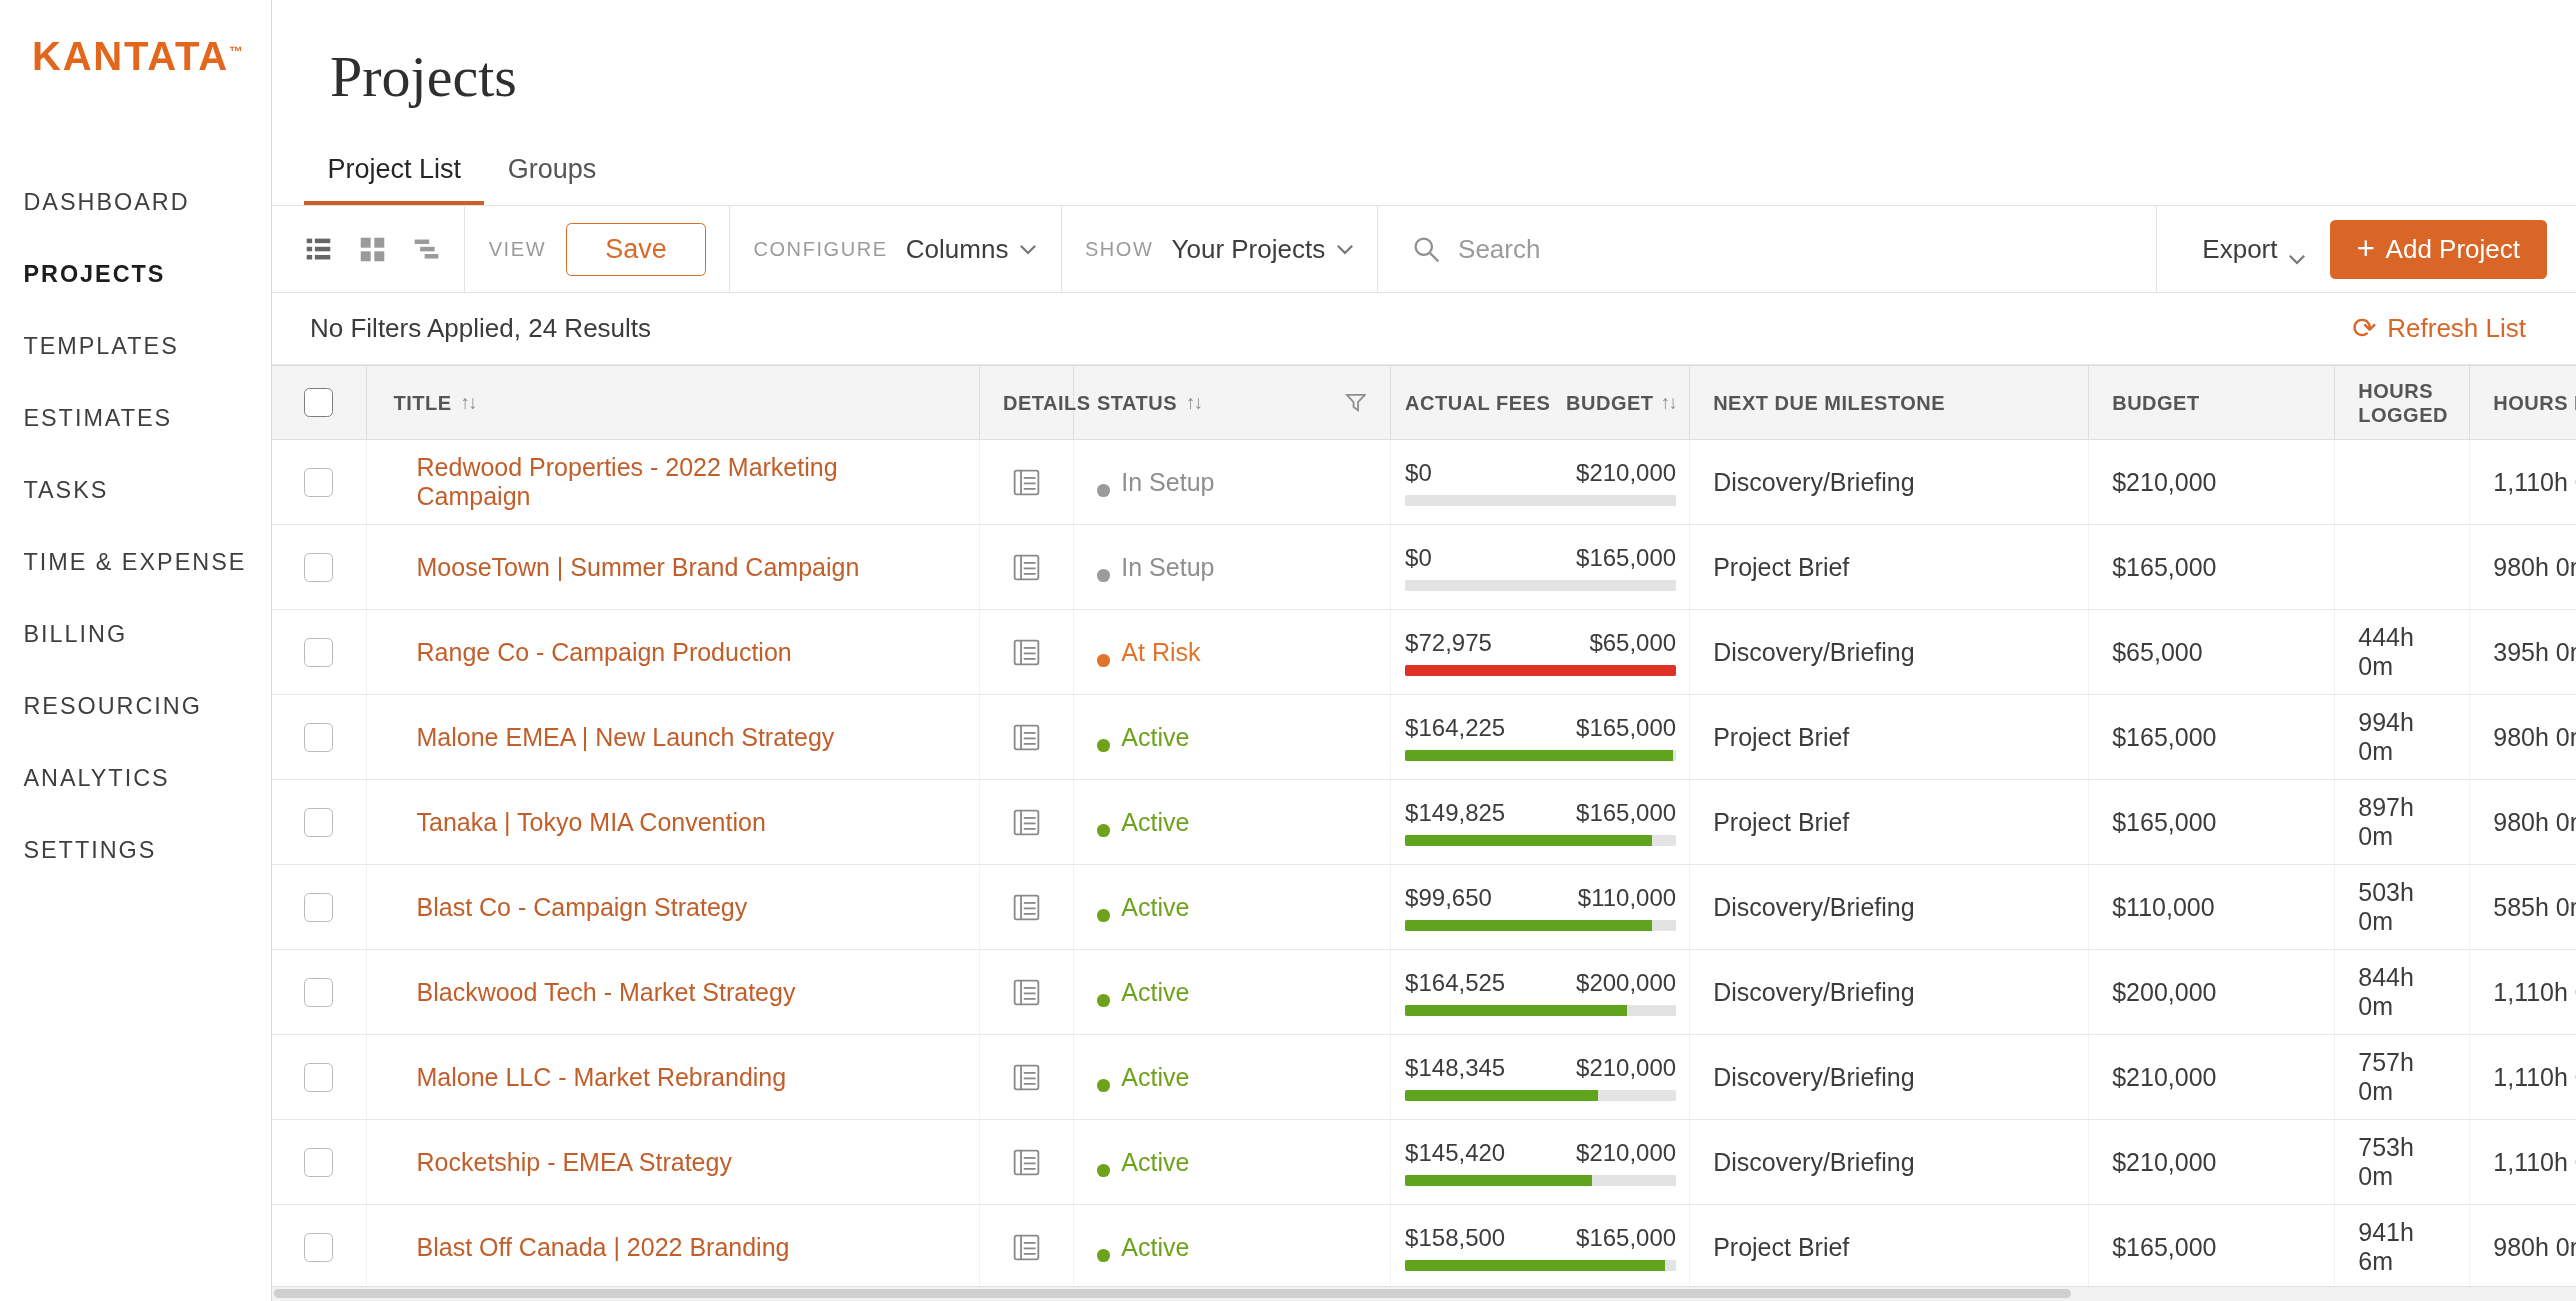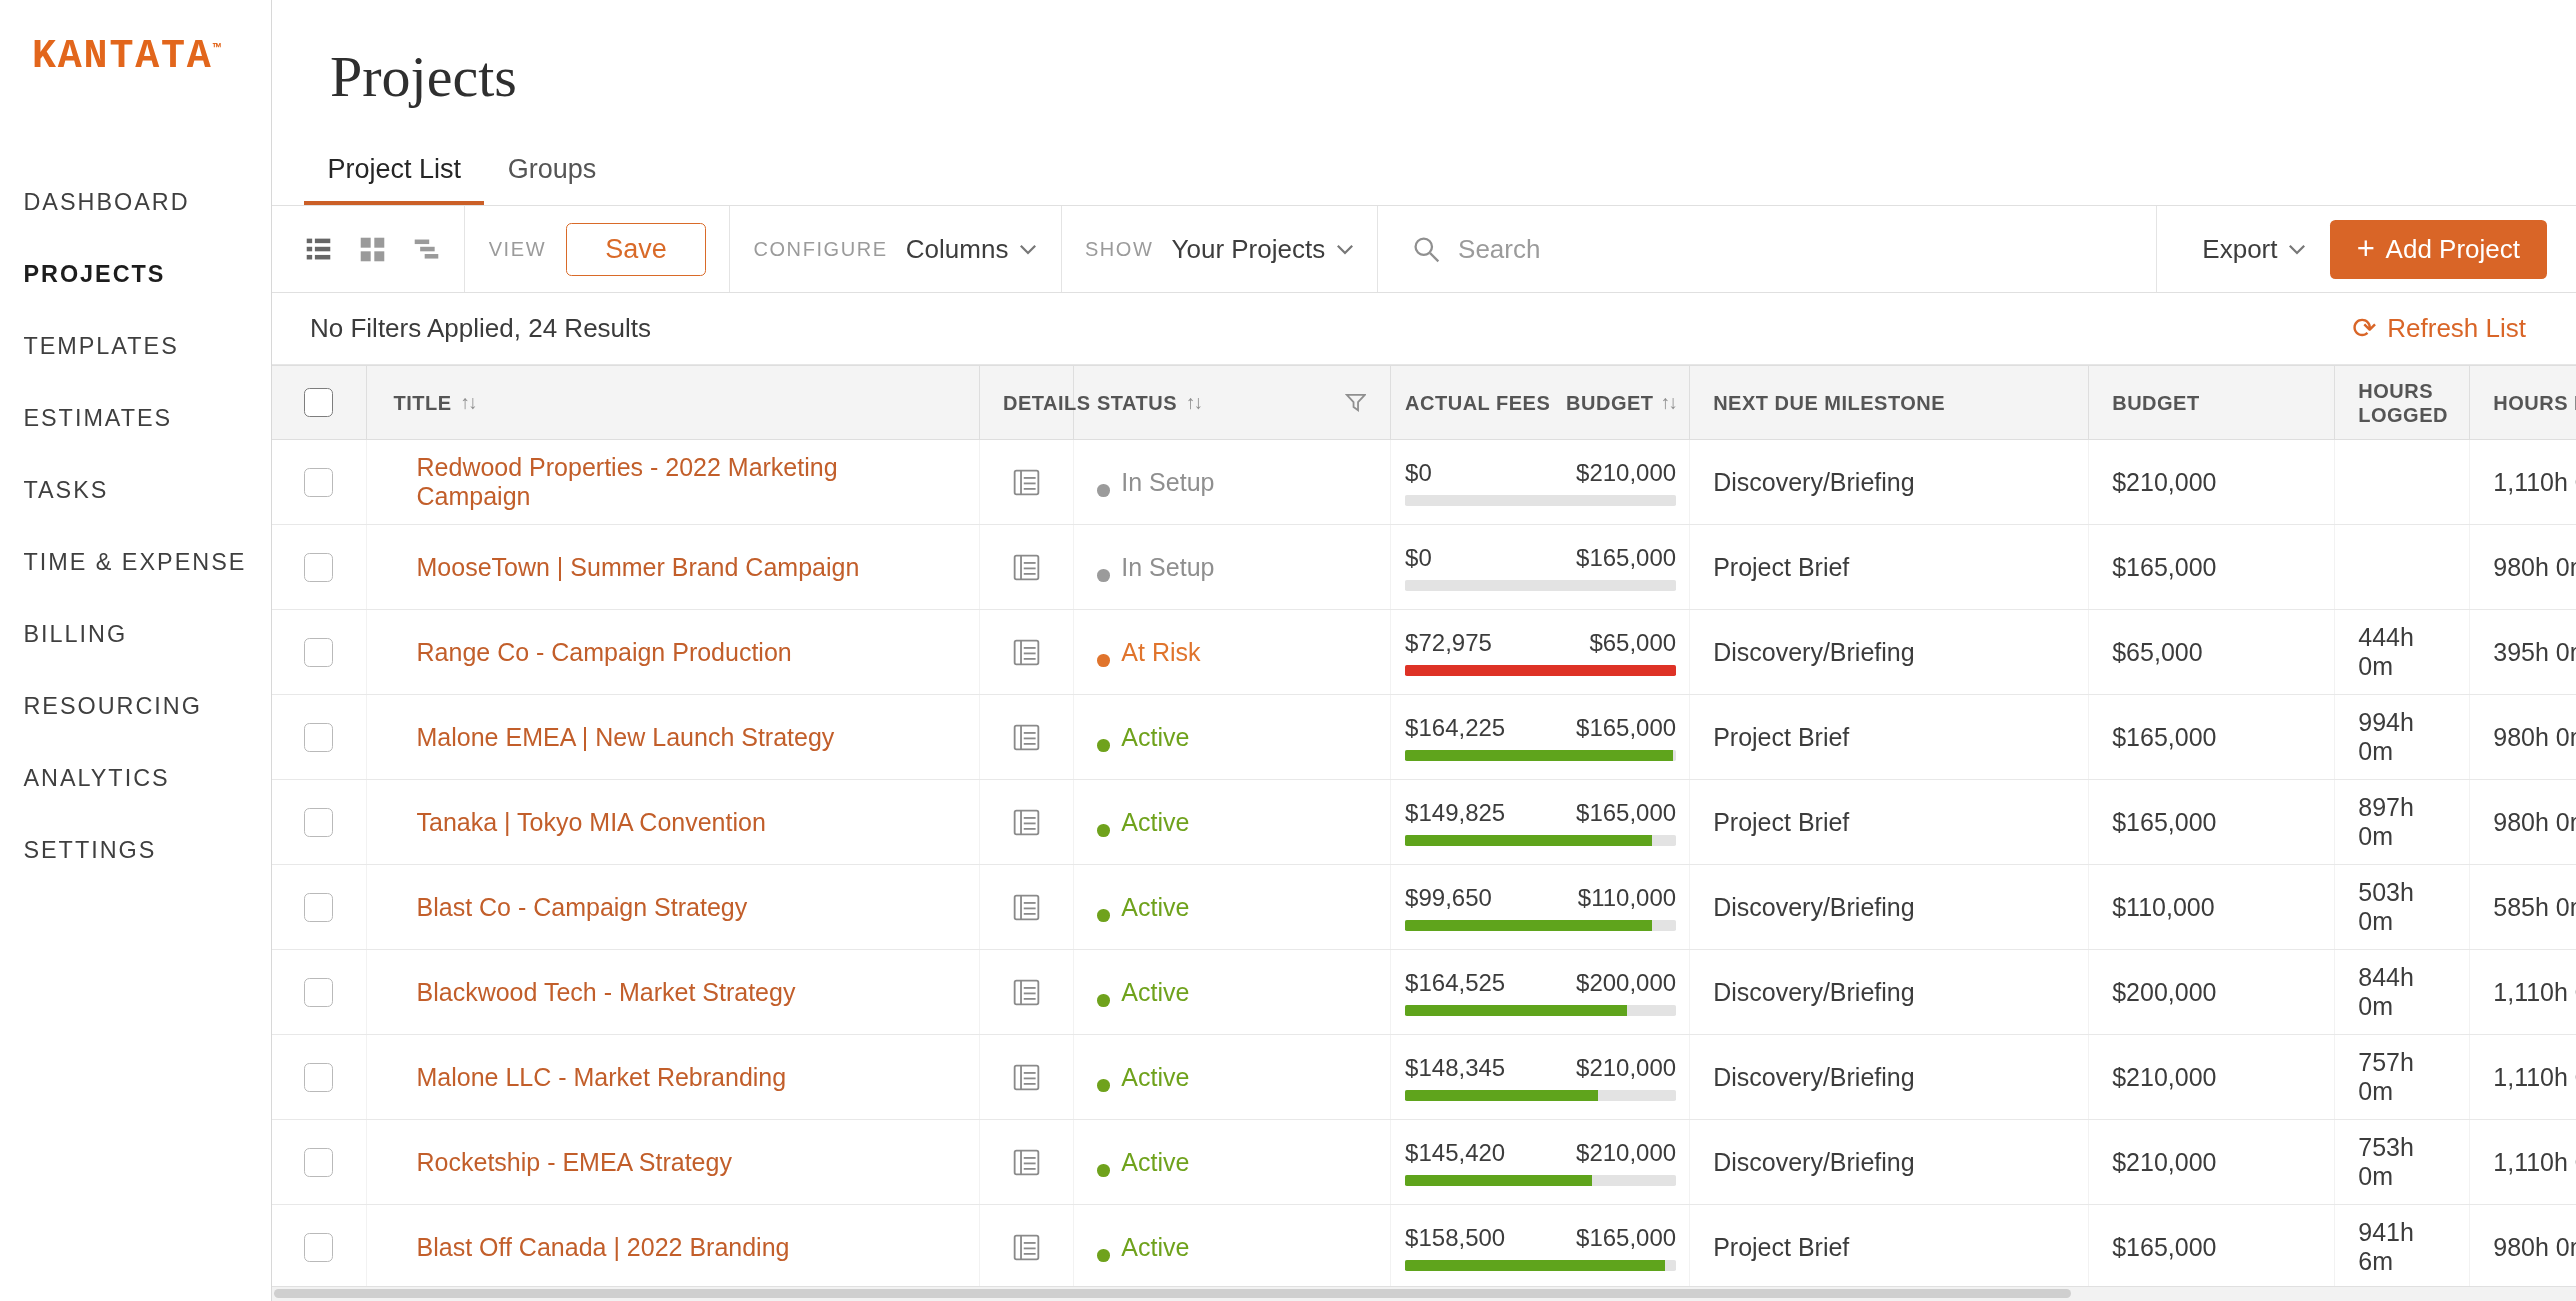--- a/index.html
+++ b/index.html
@@ -9,21 +9,21 @@
     font-family:"Liberation Sans", sans-serif;
     color:#3c3c3c; background:#fff; position:relative;
   }
 
   
   .sidebar {
     position:fixed; left:0; top:0; width:272px; height:100%;
     background:#fff; border-right:1.8px solid #d8d8d8; z-index:5;
   }
   .logo { padding:34px 0 0 32px; font-size:40px; font-weight:800;
-          color:#E2661C; letter-spacing:1.8px;font-family:Liberation Mono, monospace; }
+          color:#E2661C; letter-spacing:1.8px; }
   .logo .tm { font-size:13.5px; vertical-align:super; font-weight:700; }
   .nav { margin-top:87px; }
   .nav-item { padding:22.5px 0 22.5px 23.4px; cursor:pointer; }
   .nav-label { font-size:23.4px; letter-spacing:2px; color:#3f3f3f; }
   .nav-item.active .nav-label { font-weight:700; color:#1d1d1d; }
 
   
   .main { margin-left:272px; width:2304px; overflow:hidden; }
   .page-title {
     font-family:"Liberation Serif","DejaVu Serif",serif;
@@ -232,21 +232,21 @@
     <div class="sep"></div>
     <div class="search-box">
       <svg width="31" height="31" viewBox="0 0 34 34">
         <circle cx="14" cy="14" r="9" fill="none" stroke="#8f8f8f" stroke-width="2.5"></circle>
         <line x1="21" y1="21" x2="30" y2="30" stroke="#8f8f8f" stroke-width="2.5"></line>
       </svg>
       <input type="text" value="" placeholder="Search" style="">
     </div>
 
     <div class="sep"></div>
-    <div class="dropdown" style="margin-left:22px;">
+    <div class="dropdown" style="margin-left:22px;align-items:flex-end;">
       <span>Export</span>
       <svg class="chev" viewBox="0 0 20 12">
           <polyline points="2,2 10,10 18,2" fill="none" stroke="#777" stroke-width="2.5"></polyline>
         </svg>
     </div>
 
     <button class="add-btn">
       <span class="plus">+</span>
       <span>Add Project</span>
     </button>

